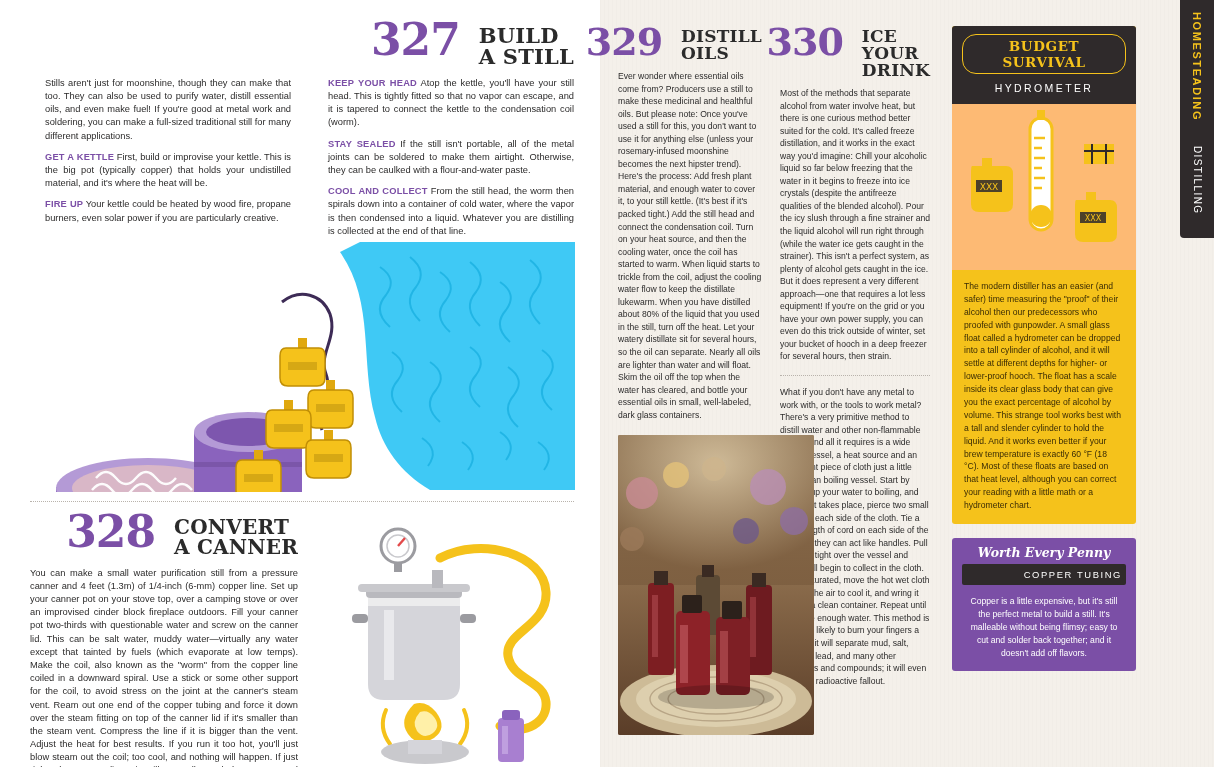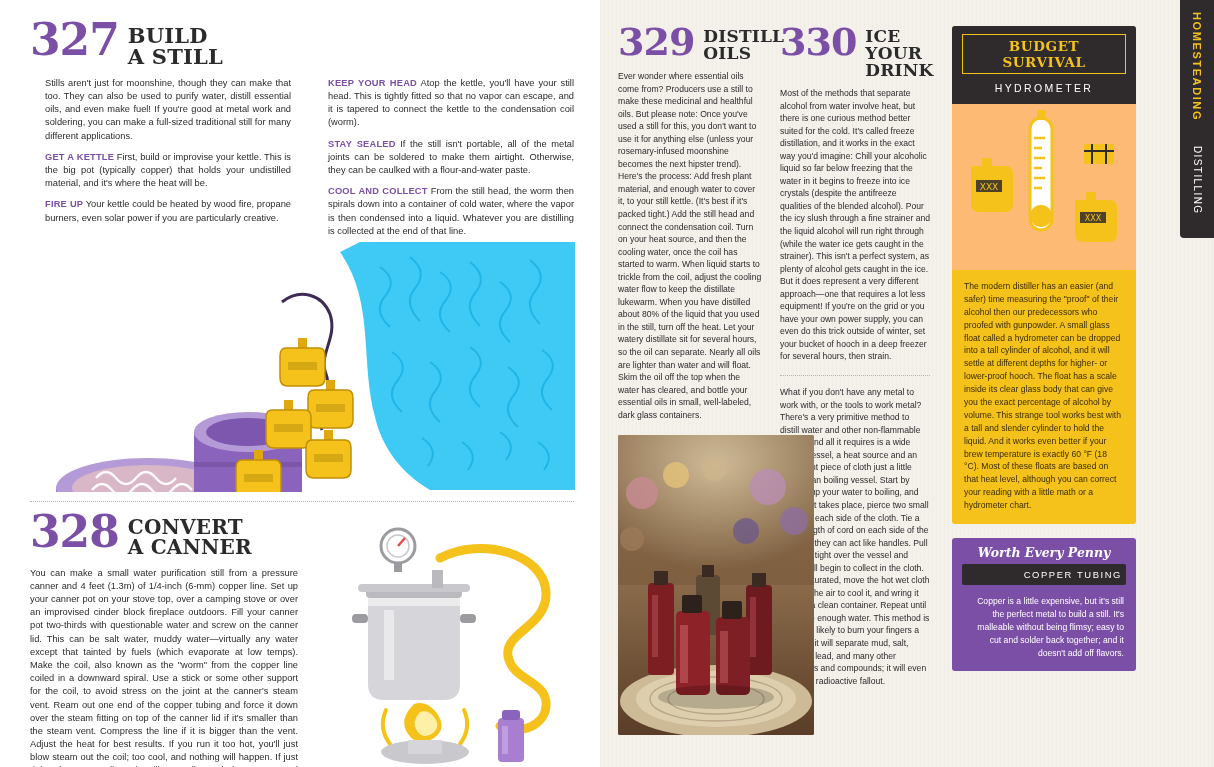--- a/index.html
+++ b/index.html
@@ -18,21 +18,21 @@
   }
 
   
   .right-page{
     position:relative;width:614px;height:767px;background:#f4f0ea;
     box-sizing:border-box;
     background-image:repeating-linear-gradient(90deg, rgba(0,0,0,0.012) 0 1px, transparent 1px 4px);
   }
 
   
-  .entry-head{display:flex;align-items:flex-start;gap:9px;}
+  .entry-head{display:flex;align-items:flex-start;gap:19px;justify-content:flex-end;}
   .num{
     font-family:"DejaVu Serif", serif;
     font-weight:bold;
     color:#7b4fa6;
     letter-spacing:-1px;
     line-height:0.82;
   }
   .num.big{font-size:44px;}
   .title{
     font-family:"DejaVu Serif", serif;
@@ -76,21 +76,21 @@
     width:184px;border:0;background:#f5c21b;
     border-radius:3px;overflow:hidden;
   }
   .budget-head{
     background:#2f2a2b;color:#f5c21b;padding:8px 10px 10px 10px;
     text-align:center;
   }
   .budget-title{
     font-family:"DejaVu Serif", serif;font-weight:bold;font-size:13.5px;
     letter-spacing:.6px;border:1px solid #f5c21b;display:inline-block;
-    padding:3px 9px;border-radius:0;
+    padding:3px 9px;border-radius:14px;
   }
   .budget-sub{
     color:#ffffff;font-size:10.5px;letter-spacing:2.4px;margin-top:8px;
     text-align:center;
   }
   .budget-art{background:#fdba74;padding:0 10px 12px 10px;text-align:center;}
   .budget-body{
     padding:10px 12px 12px 12px;font-size:8.6px;line-height:1.5;
     color:#3a2c05;text-align:left;
   }
@@ -99,21 +99,21 @@
   .wep{width:184px;margin-top:14px;background:#7b4fa6;border-radius:3px;overflow:hidden;}
   .wep-head{
     text-align:center;color:#fff;padding:7px 6px 4px 6px;
     font-family:"DejaVu Serif", serif;font-style:italic;font-weight:bold;font-size:12.5px;
   }
   .wep-chip{
     margin:0 10px 10px 10px;background:#2f2a2b;color:#fff;text-align:right;
     font-size:9.4px;letter-spacing:1.6px;padding:5px 4px;border-radius:2px;
   }
   .wep-body{
-    padding:0 12px 12px 12px;font-size:8.6px;line-height:1.5;color:#fff;text-align:right;
+    padding:0 12px 12px 12px;font-size:8.6px;line-height:1.5;color:#fff;text-align:center;
   }
 
   
   .vtab{
     position:absolute;right:0;top:0;width:34px;height:238px;background:#2f2a2b;
     border-radius:0 0 0 4px;
   }
   .vtab span{
     position:absolute;white-space:nowrap;color:#f5c21b;font-size:11px;
     font-weight:bold;letter-spacing:1.6px;

